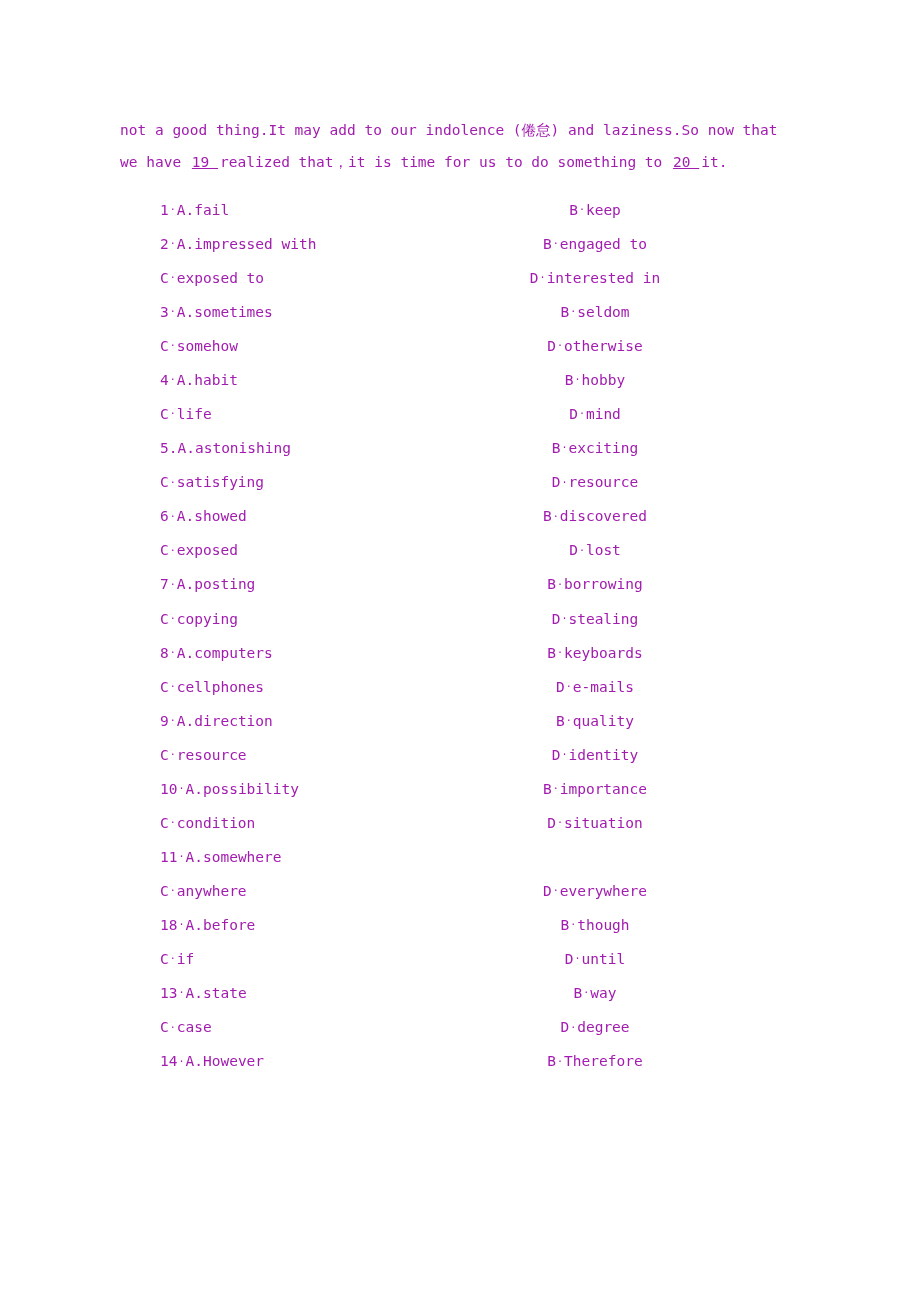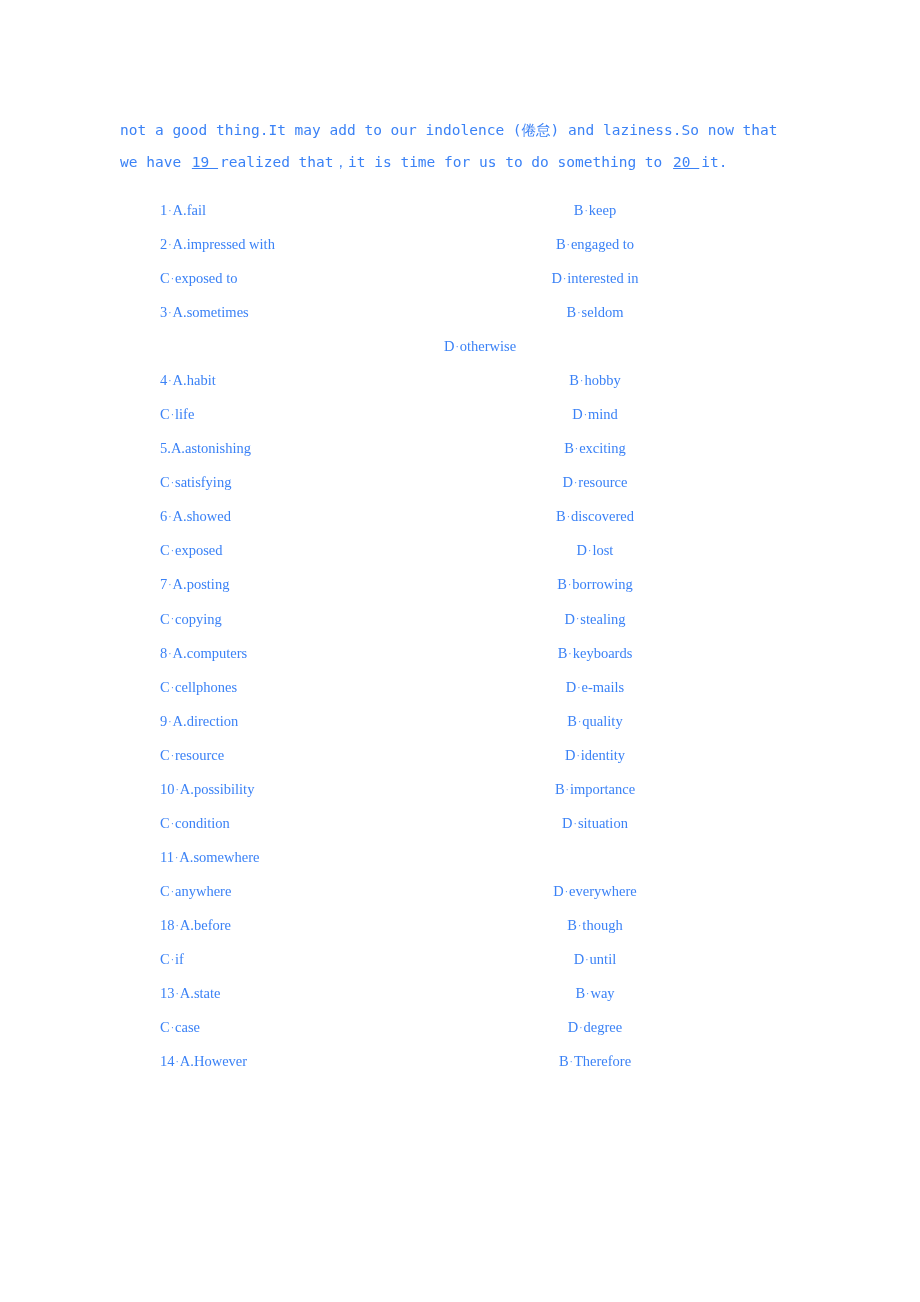--- a/index.html
+++ b/index.html
@@ -5,33 +5,32 @@
   html, body {
     margin: 0;
     padding: 0;
     background: #ffffff;
     width: 920px;
   }
   .page {
     padding: 115px 120px 100px 120px;
     font-family: "SimSun", "宋体", "MS Mincho", monospace;
     font-size: 14.5px;
-    color: #3b82f6;
+    color: #a21caf;
     line-height: 2.2;
   }
   .passage {
     margin-bottom: 14px;
   }
   .passage .blank {
     text-decoration: underline;
     padding: 0 2px;
   }
   .questions {
     padding-left: 40px;
-    font-family: Liberation Serif, serif;
   }
   .qgroup {
     
   }
   .qrow {
     display: flex;
     line-height: 2.35;
   }
   .cell-left {
     width: 230px;
@@ -86,20 +85,21 @@
           <div class="cell-left"><span class="opt-label">C</span><span class="dot">·</span><span>exposed to</span></div>
           <div class="cell-right"><span class="opt-label">D</span><span class="dot">·</span><span>interested in</span></div>
         </div>
       </div>
       <div class="qgroup">
         <div class="qrow">
           <div class="cell-left"><span class="num">3</span><span class="dot">·</span><span class="opt-label">A.</span><span>sometimes</span></div>
           <div class="cell-right"><span class="opt-label">B</span><span class="dot">·</span><span>seldom</span></div>
         </div>
         <div class="qrow">
+          <div class="cell-left"><span class="opt-label">C</span><span class="dot">·</span><span>somehow</span></div>
           <div class="cell-right"><span class="opt-label">D</span><span class="dot">·</span><span>otherwise</span></div>
         </div>
       </div>
       <div class="qgroup">
         <div class="qrow">
           <div class="cell-left"><span class="num">4</span><span class="dot">·</span><span class="opt-label">A.</span><span>habit</span></div>
           <div class="cell-right"><span class="opt-label">B</span><span class="dot">·</span><span>hobby</span></div>
         </div>
         <div class="qrow">
           <div class="cell-left"><span class="opt-label">C</span><span class="dot">·</span><span>life</span></div>

